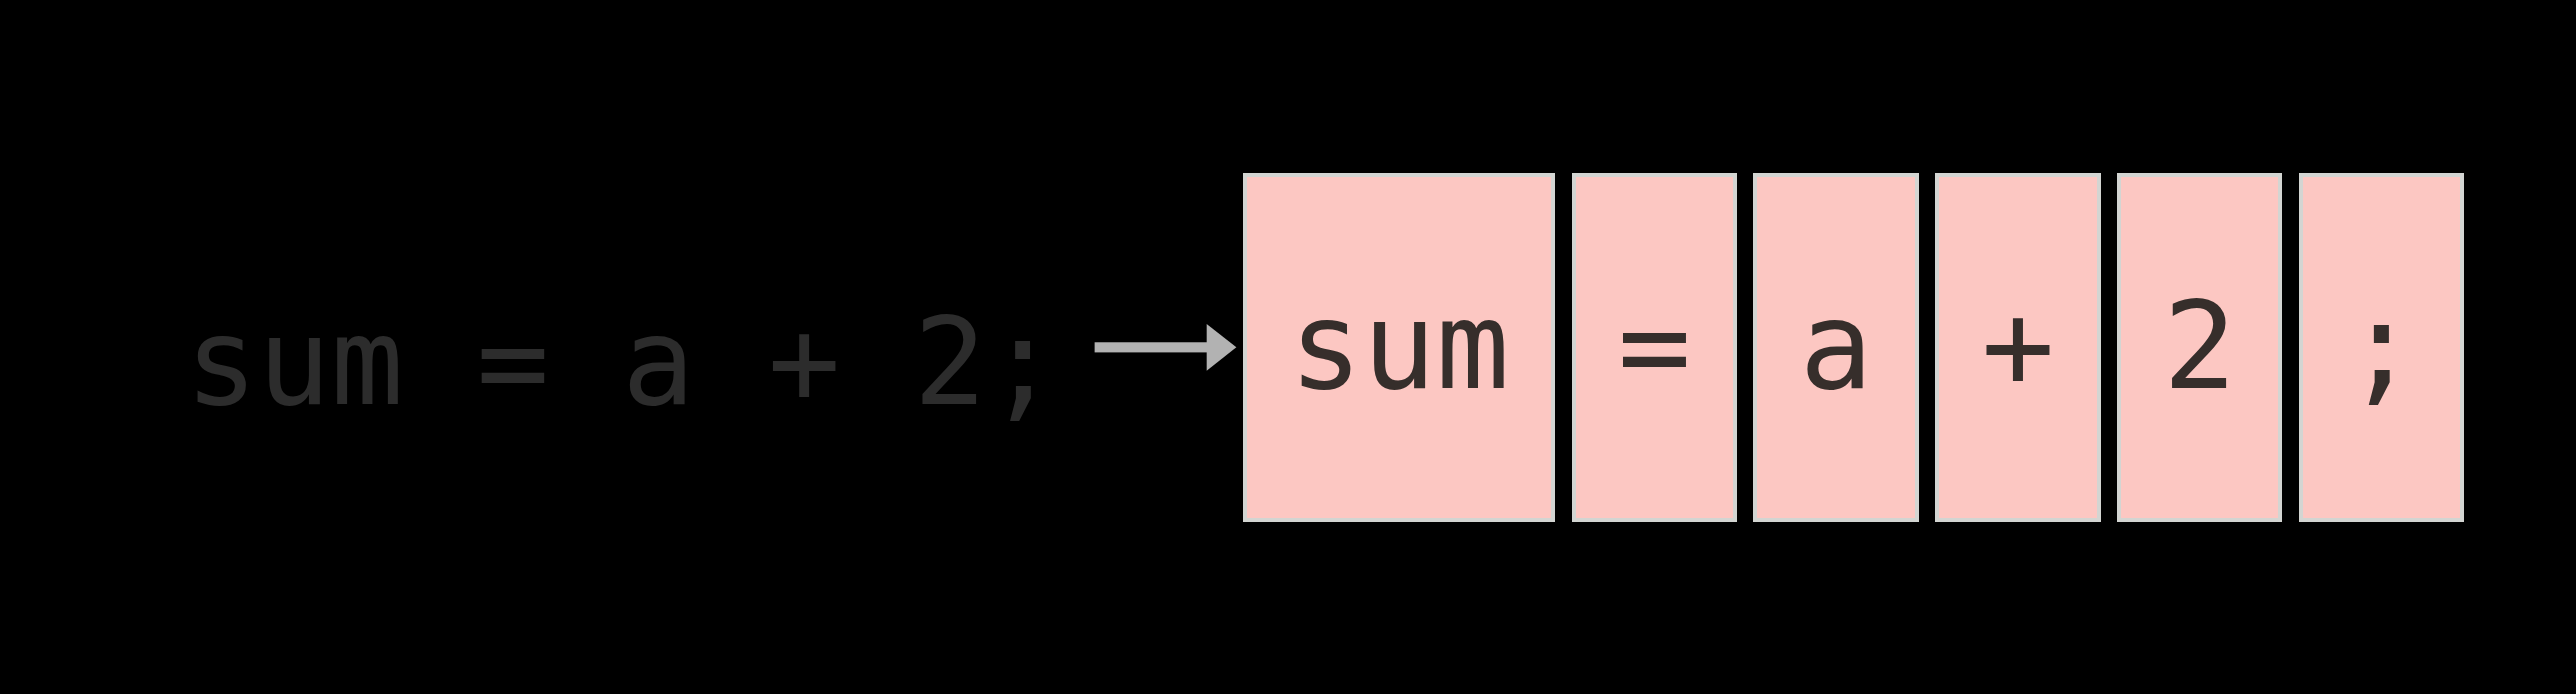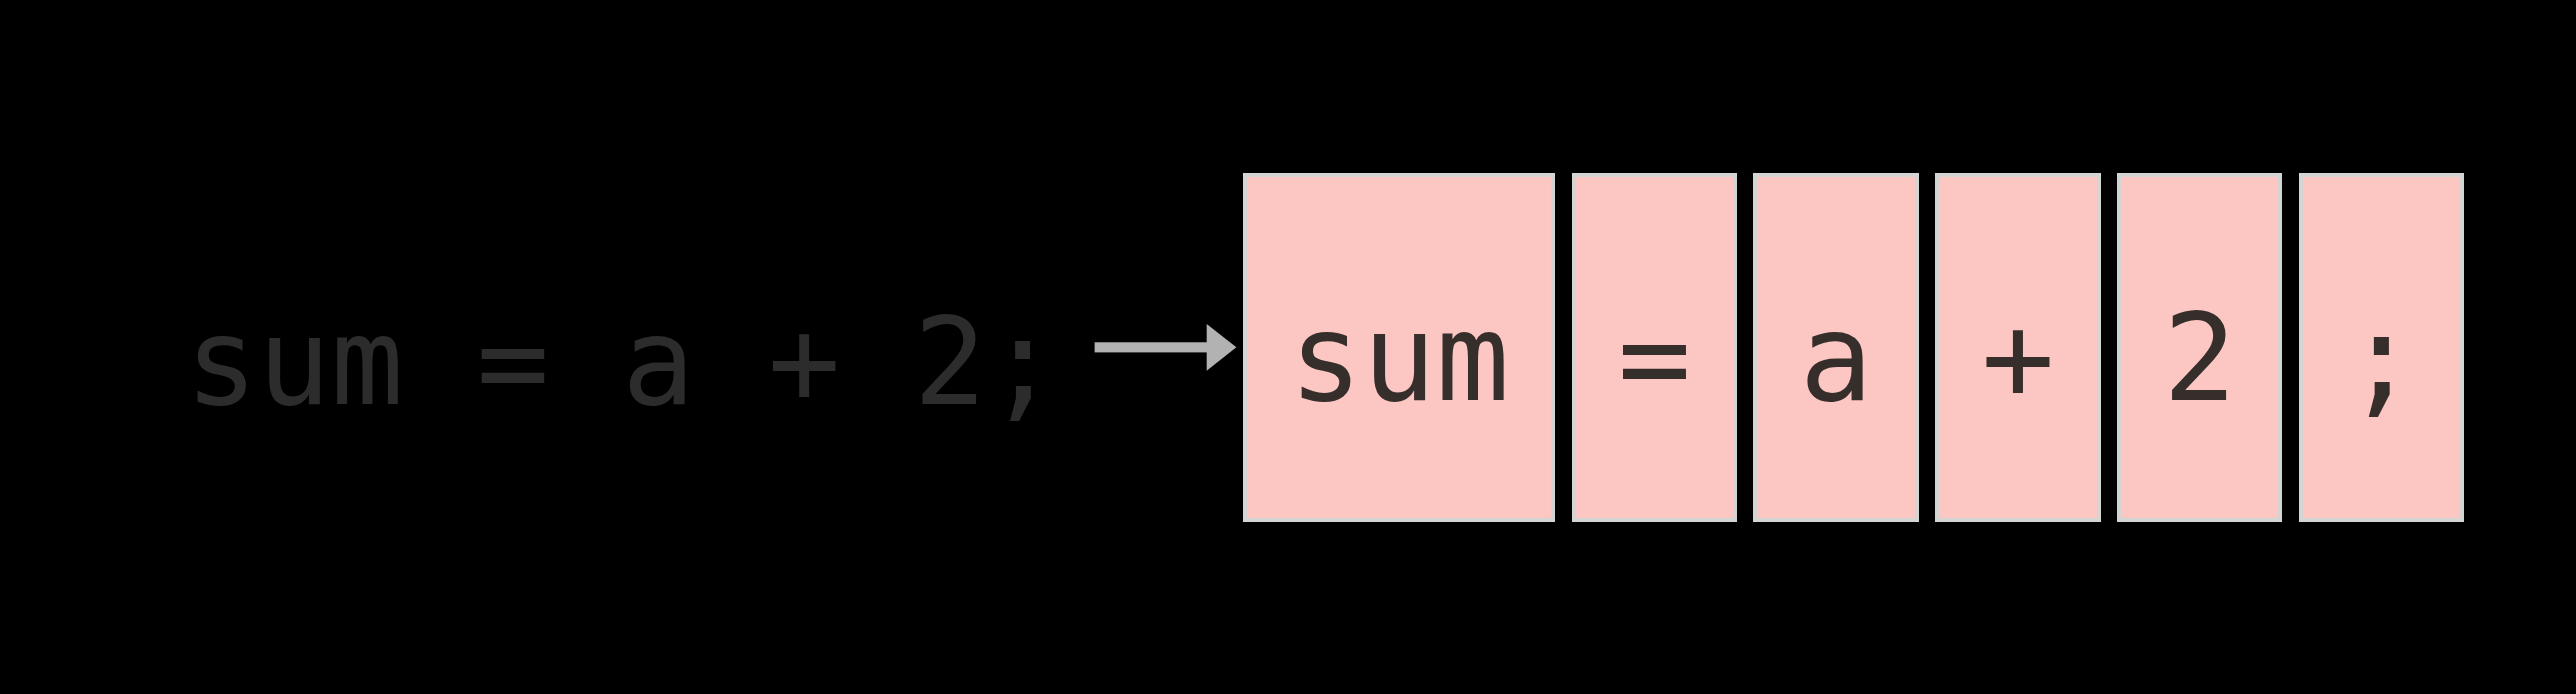--- a/index.html
+++ b/index.html
@@ -44,21 +44,21 @@
     left: 1229px;
     top: 173px;
     height: 349px;
     display: flex;
     flex-direction: row;
     gap: 16.3px;
   }
   .token-box {
     box-sizing: border-box;
     height: 349px;
-    padding: 12px 42px;
+    padding: 0 42px;
     background: var(--token_fill, #fcc7c2);
     border: 4.8px solid var(--token_border, #d3d5d2);
     display: block;
   }
   .token-label {
     display: block;
     font-size: 122px;
     line-height: 339px; 
     white-space: pre;
     text-align: center;

